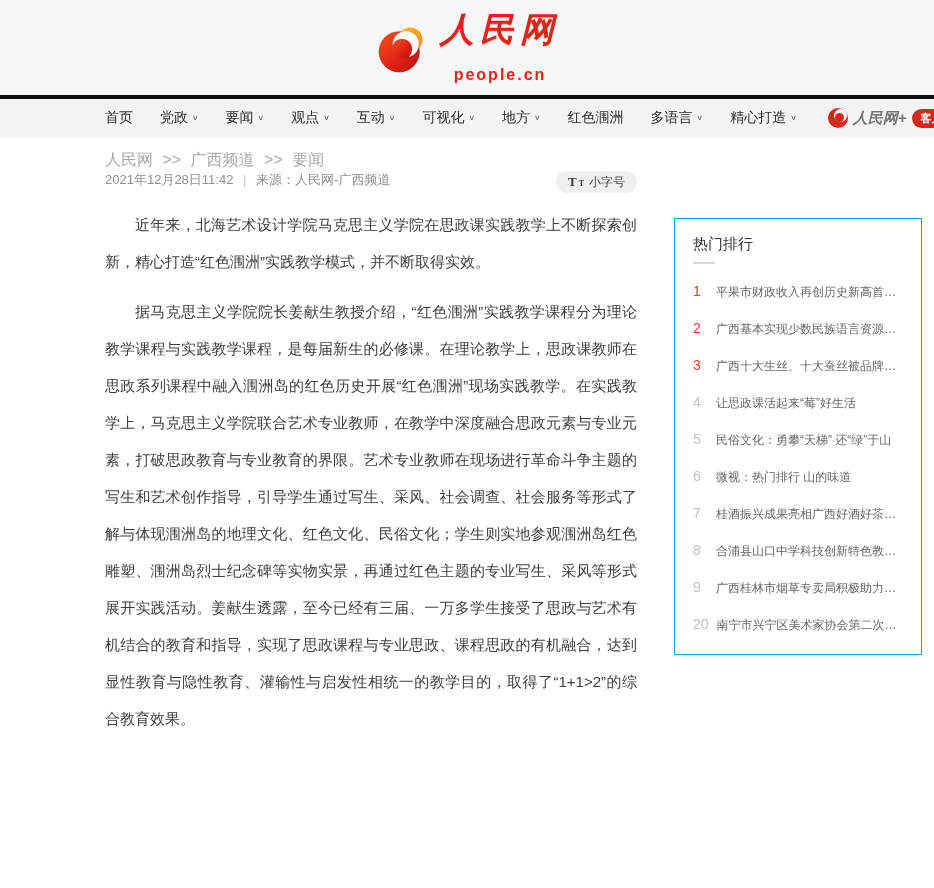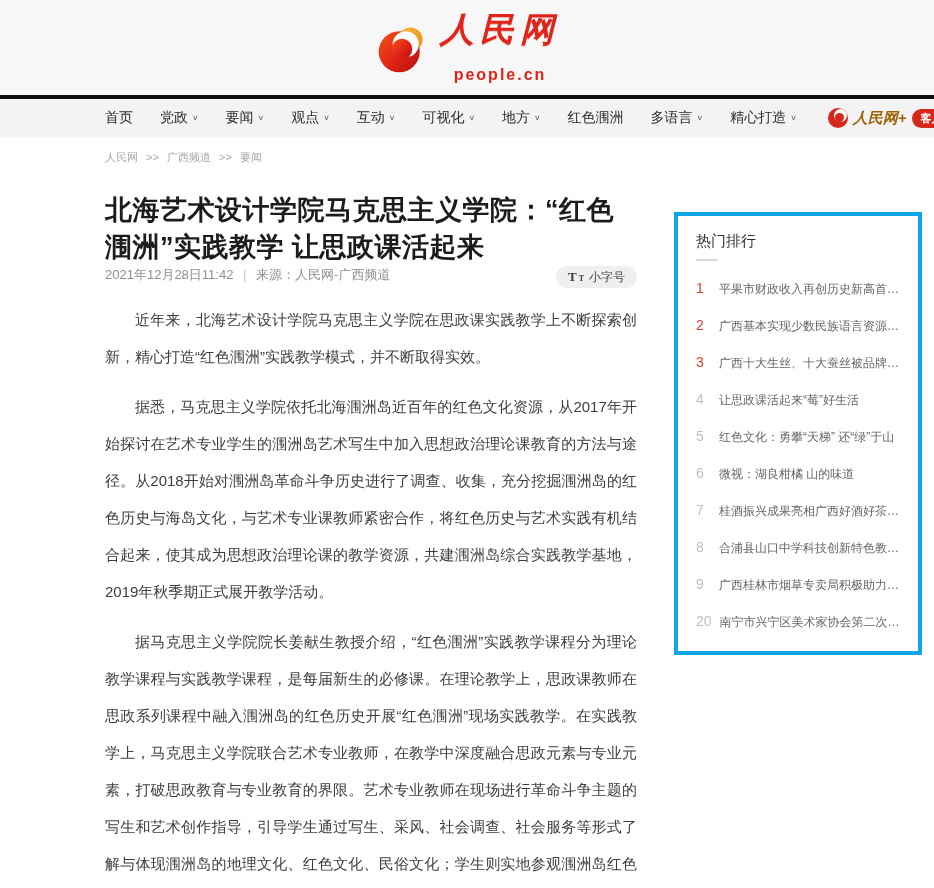--- a/index.html
+++ b/index.html
@@ -39,29 +39,29 @@
   .app-badge { display:flex; align-items:center; gap:5px; margin:0 14px 0 4px; cursor:pointer; }
   .mini-ball { width:20px; height:20px; border-radius:50%; background:#d5281d; position:relative; overflow:hidden; }
   .mini-ball::before {
     content:""; position:absolute; width:13px; height:13px; border-radius:50%;
     background:#fff; top:1px; right:1px;
   }
   .mini-ball::after {
     content:""; position:absolute; width:9px; height:9px; border-radius:50%;
     background:#d5281d; top:5px; right:4px;
   }
-  .badge-brand { color:#a16207; font-size:15px; font-weight:700; font-style:italic; }
+  .badge-brand { color:#737373; font-size:15px; font-weight:700; font-style:italic; }
   .badge-pill {
     background:#d5281d; color:#fff; font-size:11px; padding:2px 9px;
     border-radius:10px; font-weight:700;
   }
   .v-div { width:1px; background:#ddd; margin:9px 0; }
 
   
-  .breadcrumb { padding:13px 0 0 105px; font-size:11px; color:#a8a8a8; }
+  .breadcrumb { padding:13px 0 0 105px; font-size:16px; color:#a8a8a8; }
   .breadcrumb a { color:#a8a8a8; text-decoration:none; cursor:pointer; }
   .bc-sep { margin:0 5px; }
 
   
   .content { display:flex; padding-left:105px; }
   .main-col { width:532px; }
   .page-title {
     margin-top:27px; font-size:27px; font-weight:700; color:#1c1c1c;
     line-height:37px; letter-spacing:.5px;
   }
@@ -78,21 +78,21 @@
   .fi-small { font-size:8px;  font-weight:700; font-family:"Liberation Serif","DejaVu Serif",serif; margin-left:-3px; }
 
   .article-body { margin-top:9px; }
   .article-body p {
     font-size:15px; line-height:37px; color:#3d3d3d;
     text-indent:2em; text-align:justify; margin-top:13px;
   }
 
   
   .side-col { width:248px; margin-left:37px; }
-  .hot-panel { margin-top:47px; border:4px solid #0ea5e9; padding:16px 18px 20px; background:#fff; }
+  .hot-panel { margin-top:47px; border:1px solid #0ea5e9; padding:16px 18px 20px; background:#fff; }
   .hot-title { font-size:15px; font-weight:400; color:#333; }
   .hot-title-accent { display:block; width:22px; height:2px; background:#d9d9d9; margin-top:8px; }
   .hot-list { list-style:none; }
   .hot-item { display:flex; gap:8px; margin-top:19px; align-items:baseline; cursor:pointer; }
   .rank { min-width:15px; font-size:14px; color:#bfbfbf; text-align:left; flex:none; }
   .hot-item.top .rank { color:#dd3b2e; }
   .hot-text {
     font-size:12px; color:#666; white-space:nowrap; overflow:hidden; text-overflow:ellipsis;
   }
 </style>
@@ -185,38 +185,36 @@
   <a>人民网</a>
   <span class="bc-sep">&gt;&gt;</span>
   <a>广西频道</a>
   <span class="bc-sep">&gt;&gt;</span>
   <a>要闻</a>
 </div>
 
 <div class="content">
 
   <article class="main-col">
-    <h1 class="page-title">北海艺术设计学院马克思主义学院：“红色涠洲”实践教学 让思政课活起来</h1>
 
     <div class="meta-row">
       <div class="meta-left">
         <span>2021年12月28日11:42</span>
         <span class="meta-sep">|</span>
         <span>来源：</span><a>人民网-广西频道</a>
       </div>
       <button class="font-btn">
         <span class="fi-large">T</span>
         <span class="fi-small">T</span>
         <span>小字号</span>
       </button>
     </div>
 
     <div class="article-body">
       <p>近年来，北海艺术设计学院马克思主义学院在思政课实践教学上不断探索创新，精心打造“红色涠洲”实践教学模式，并不断取得实效。</p>
-      <p>据悉，马克思主义学院依托北海涠洲岛近百年的红色文化资源，从2017年开始探讨在艺术专业学生的涠洲岛艺术写生中加入思想政治理论课教育的方法与途径。从2018开始对涠洲岛革命斗争历史进行了调查、收集，充分挖掘涠洲岛的红色历史与海岛文化，与艺术专业课教师紧密合作，将红色历史与艺术实践有机结合起来，使其成为思想政治理论课的教学资源，共建涠洲岛综合实践教学基地，2019年秋季期正式展开教学活动。</p>
       <p>据马克思主义学院院长姜献生教授介绍，“红色涠洲”实践教学课程分为理论教学课程与实践教学课程，是每届新生的必修课。在理论教学上，思政课教师在思政系列课程中融入涠洲岛的红色历史开展“红色涠洲”现场实践教学。在实践教学上，马克思主义学院联合艺术专业教师，在教学中深度融合思政元素与专业元素，打破思政教育与专业教育的界限。艺术专业教师在现场进行革命斗争主题的写生和艺术创作指导，引导学生通过写生、采风、社会调查、社会服务等形式了解与体现涠洲岛的地理文化、红色文化、民俗文化；学生则实地参观涠洲岛红色雕塑、涠洲岛烈士纪念碑等实物实景，再通过红色主题的专业写生、采风等形式展开实践活动。姜献生透露，至今已经有三届、一万多学生接受了思政与艺术有机结合的教育和指导，实现了思政课程与专业思政、课程思政的有机融合，达到显性教育与隐性教育、灌输性与启发性相统一的教学目的，取得了“1+1&gt;2”的综合教育效果。</p>
 
     </div>
 
   </article>
 
   <aside class="side-col">
     <div class="hot-panel">
       <h3 class="hot-title">热门排行</h3>
       <span class="hot-title-accent"></span>
@@ -232,25 +230,25 @@
         <li class="hot-item top">
           <span class="rank">3</span>
           <span class="hot-text">广西十大生丝、十大蚕丝被品牌评选揭晓</span>
         </li>
         <li class="hot-item">
           <span class="rank">4</span>
           <span class="hot-text">让思政课活起来“莓”好生活</span>
         </li>
         <li class="hot-item">
           <span class="rank">5</span>
-          <span class="hot-text">红色文化：勇攀“天梯” 还“绿”于山</span>
+          <span class="hot-text">民俗文化：勇攀“天梯” 还“绿”于山</span>
         </li>
         <li class="hot-item">
           <span class="rank">6</span>
-          <span class="hot-text">微视：湖良柑橘 山的味道</span>
+          <span class="hot-text">微视：热门排行 山的味道</span>
         </li>
         <li class="hot-item">
           <span class="rank">7</span>
           <span class="hot-text">桂酒振兴成果亮相广西好酒好茶好水消费节</span>
         </li>
         <li class="hot-item">
           <span class="rank">8</span>
           <span class="hot-text">合浦县山口中学科技创新特色教育的探索之路</span>
         </li>
         <li class="hot-item">

